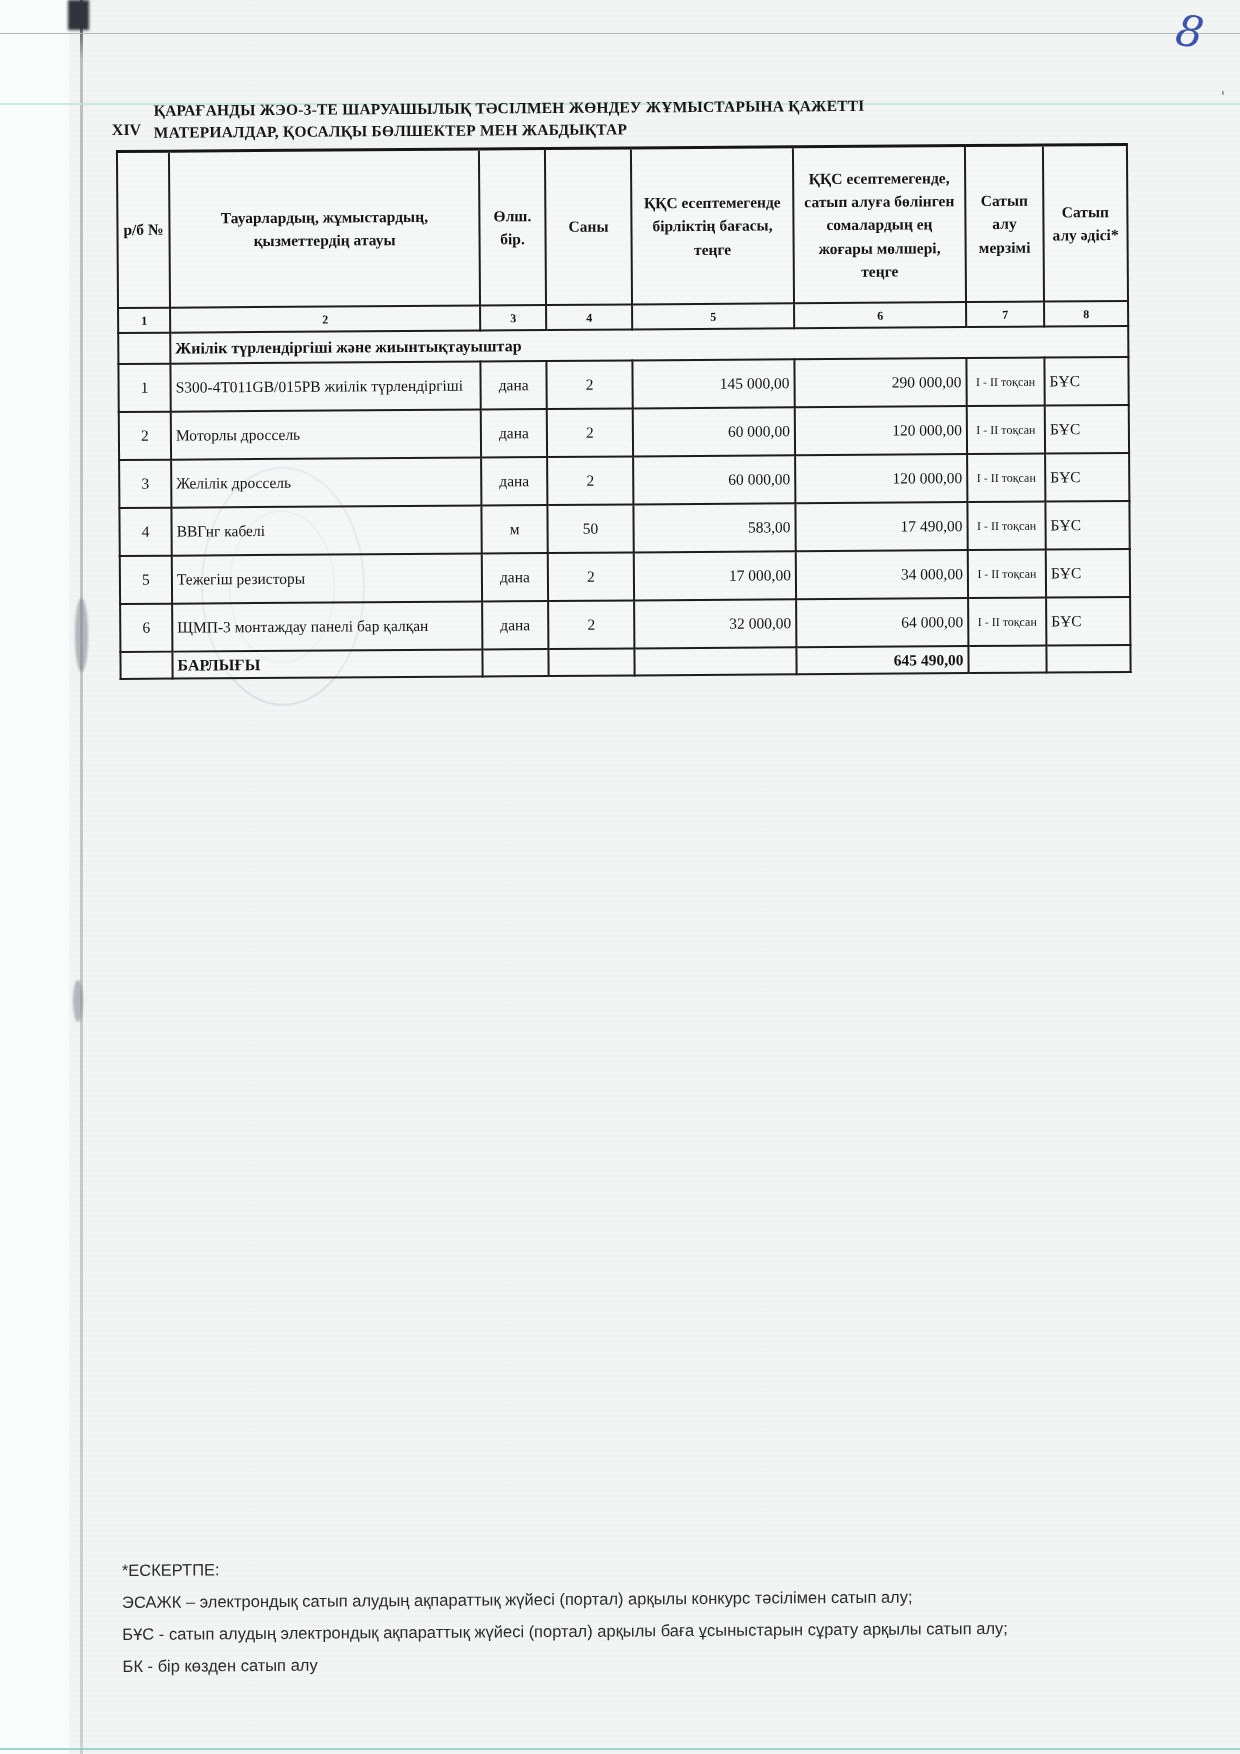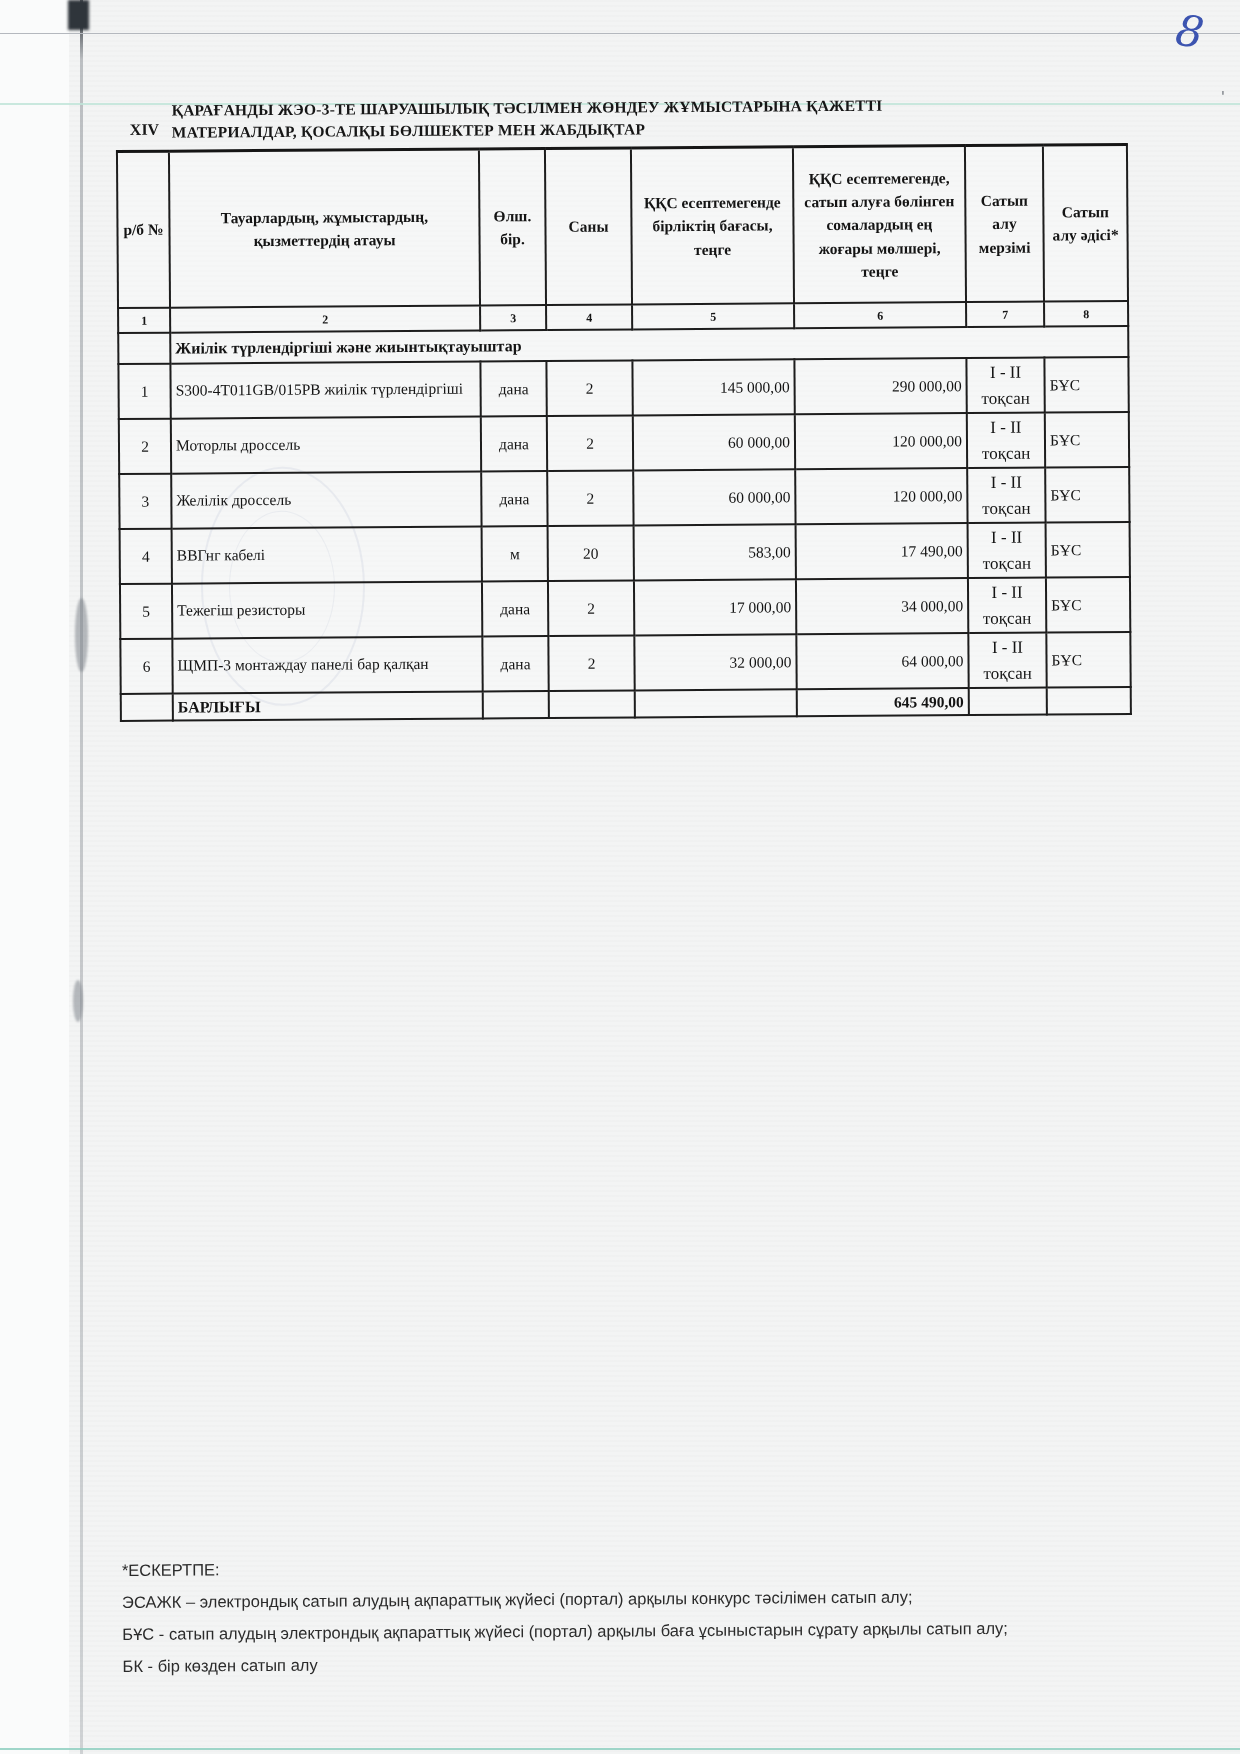--- a/index.html
+++ b/index.html
@@ -32,40 +32,40 @@
   .stamp{position:absolute;border-radius:50%;pointer-events:none;}
   #stamp-outer{left:198px;top:468px;width:160px;height:235px;border:2px solid rgba(90,112,165,.14);}
   #stamp-inner{left:226px;top:512px;width:104px;height:150px;border:1.5px solid rgba(90,112,165,.12);}
 
   
   #sheet{position:absolute;left:0;top:0;width:1240px;height:1754px;
          transform:rotate(-0.4deg);transform-origin:118px 160px;color:#161616;}
 
   
   #title-row{position:absolute;left:112px;top:100px;width:900px;display:flex;}
-  #section-number{font-weight:bold;font-size:16px;margin-top:21px;width:42px;flex:none;margin-left:18px;}
+  #section-number{font-weight:bold;font-size:16px;margin-top:21px;width:42px;flex:none;}
   #doc-title{font-weight:bold;font-size:15.5px;line-height:1.45;width:830px;letter-spacing:.2px;}
 
   
   #main-table{position:absolute;left:116px;top:150px;border-collapse:collapse;table-layout:fixed;
       width:1010px;font-size:15.5px;color:#141414;}
   #main-table td{border:2px solid #1d1d1d;vertical-align:middle;padding:1px 4px;
       overflow:hidden;}
   #main-table tr.outer-top td{border-top:3px solid #161616;}
   #main-table td{background:rgba(252,252,252,.35);}
   .hdr{font-weight:bold;text-align:center;line-height:1.5;height:152px;}
   tr.colnums td{font-weight:bold;font-size:12px;text-align:center;height:21px;line-height:1;padding:0 2px;}
   tr.colnums td{border-top-width:3px;border-bottom-width:3px;}
   tr.section-row td{font-weight:bold;font-size:16px;height:27px;padding-left:6px;}
   tr.item-row{height:48px;}
   td.c-num{text-align:center;}
   td.c-name{text-align:left;padding-left:6px;line-height:1.45;font-size:15.5px;}
   td.c-unit,td.c-qty{text-align:center;}
   td.c-price,td.c-sum{text-align:right;padding-right:13px;}
-  td.c-term{text-align:center;font-size:17px;line-height:1.5;padding:1px 6px;}
+  td.c-term{text-align:center;font-size:12px;line-height:1.5;padding:1px 6px;}
   td.c-method{text-align:left;}
   tr.total-row{height:27px;}
   tr.total-row td{font-weight:bold;}
   tr.total-row td.c-name{font-size:16px;}
 
   
   #footnotes{position:absolute;left:112px;top:1554px;width:1120px;
      font-family:"Liberation Sans", sans-serif;font-size:16.5px;color:#2b2b2b;line-height:32px;}
 </style>
 </head>
@@ -157,21 +157,21 @@
         <td class="c-qty">2</td>
         <td class="c-price">60 000,00</td>
         <td class="c-sum">120 000,00</td>
         <td class="c-term">I - II тоқсан</td>
         <td class="c-method">БҰС</td>
       </tr>
       <tr class="item-row">
         <td class="c-num">4</td>
         <td class="c-name">ВВГнг кабелі</td>
         <td class="c-unit">м</td>
-        <td class="c-qty">20</td>
+        <td class="c-qty">50</td>
         <td class="c-price">583,00</td>
         <td class="c-sum">17 490,00</td>
         <td class="c-term">I - II тоқсан</td>
         <td class="c-method">БҰС</td>
       </tr>
       <tr class="item-row">
         <td class="c-num">5</td>
         <td class="c-name">Тежегіш резисторы</td>
         <td class="c-unit">дана</td>
         <td class="c-qty">2</td>

